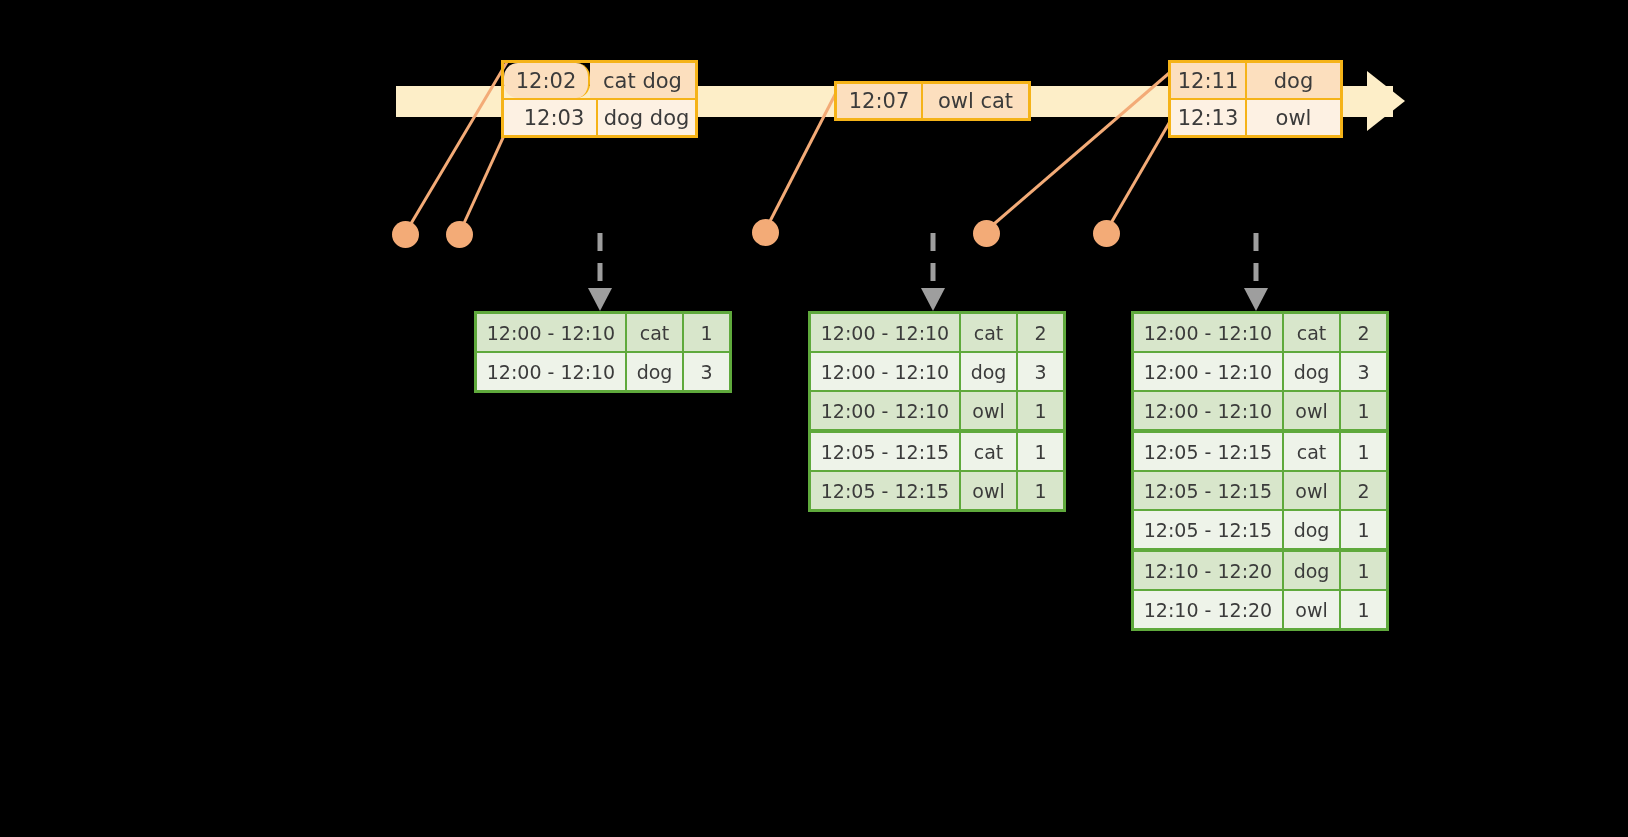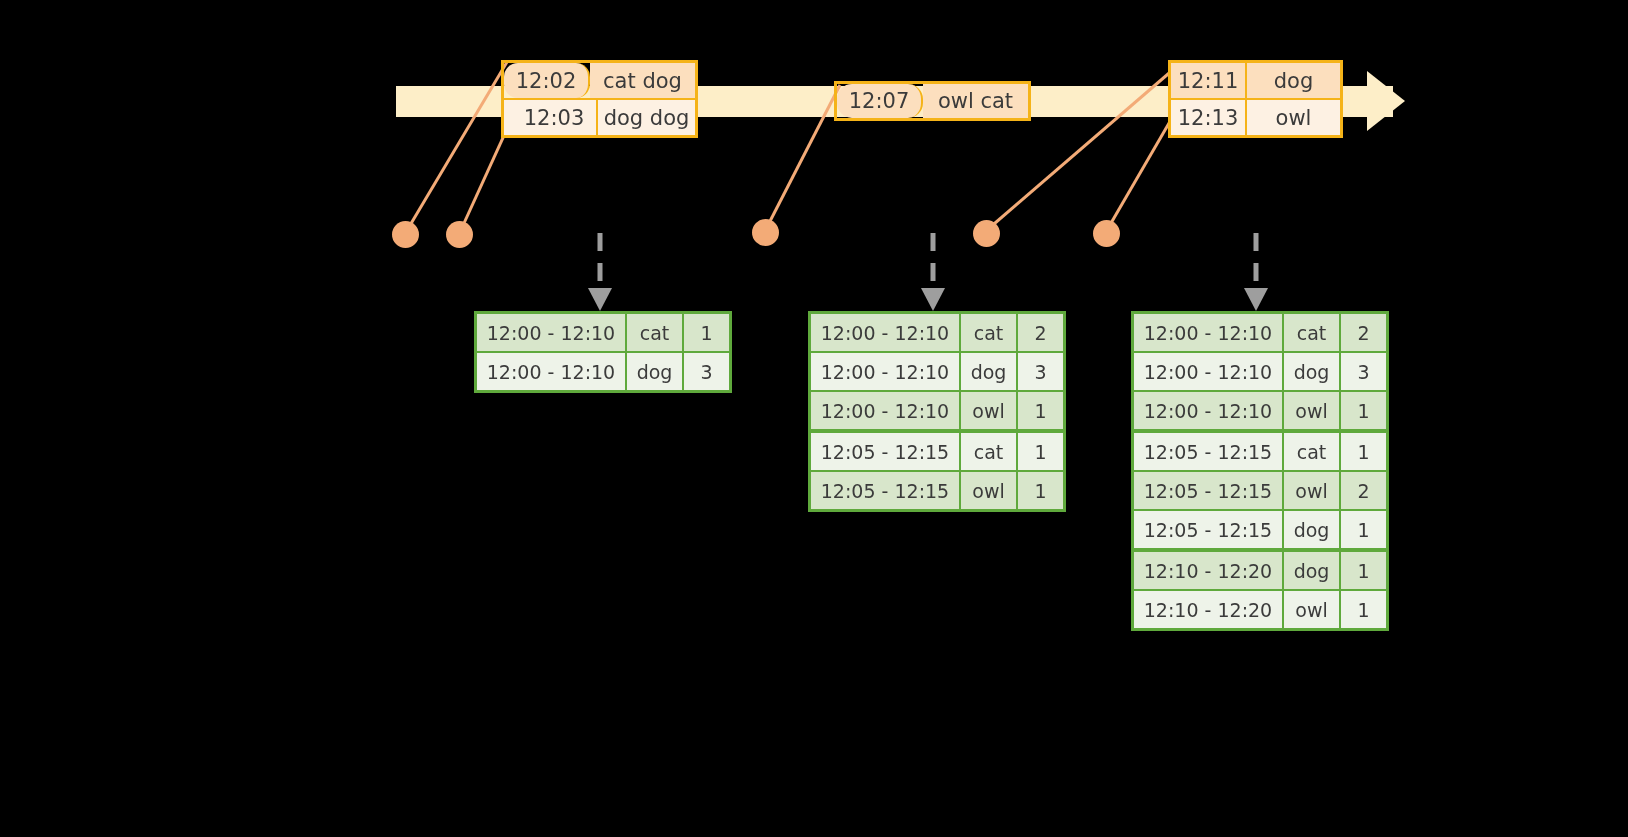--- a/index.html
+++ b/index.html
@@ -76,21 +76,21 @@
       <div class="evt-words" style="flex:1;">cat dog</div>
     </div>
     <div class="evt-row light">
       <div class="evt-time" style="width:84px;padding-left:8px;">12:03</div>
       <div class="evt-words" style="flex:1;">dog dog</div>
     </div>
   </div>
 
   <div class="evt-box" style="left:834px;top:81px;width:197px;height:40px;">
     <div class="evt-row shade">
-      <div class="evt-time" style="width:84px;border-radius:15px;">12:07</div>
+      <div class="evt-time" style="width:84px;">12:07</div>
       <div class="evt-words" style="flex:1;">owl cat</div>
     </div>
   </div>
 
   <div class="evt-box" style="left:1168px;top:60px;width:175px;height:78px;">
     <div class="evt-row shade">
       <div class="evt-time" style="width:74px;">12:11</div>
       <div class="evt-words" style="flex:1;">dog</div>
     </div>
     <div class="evt-row light">

